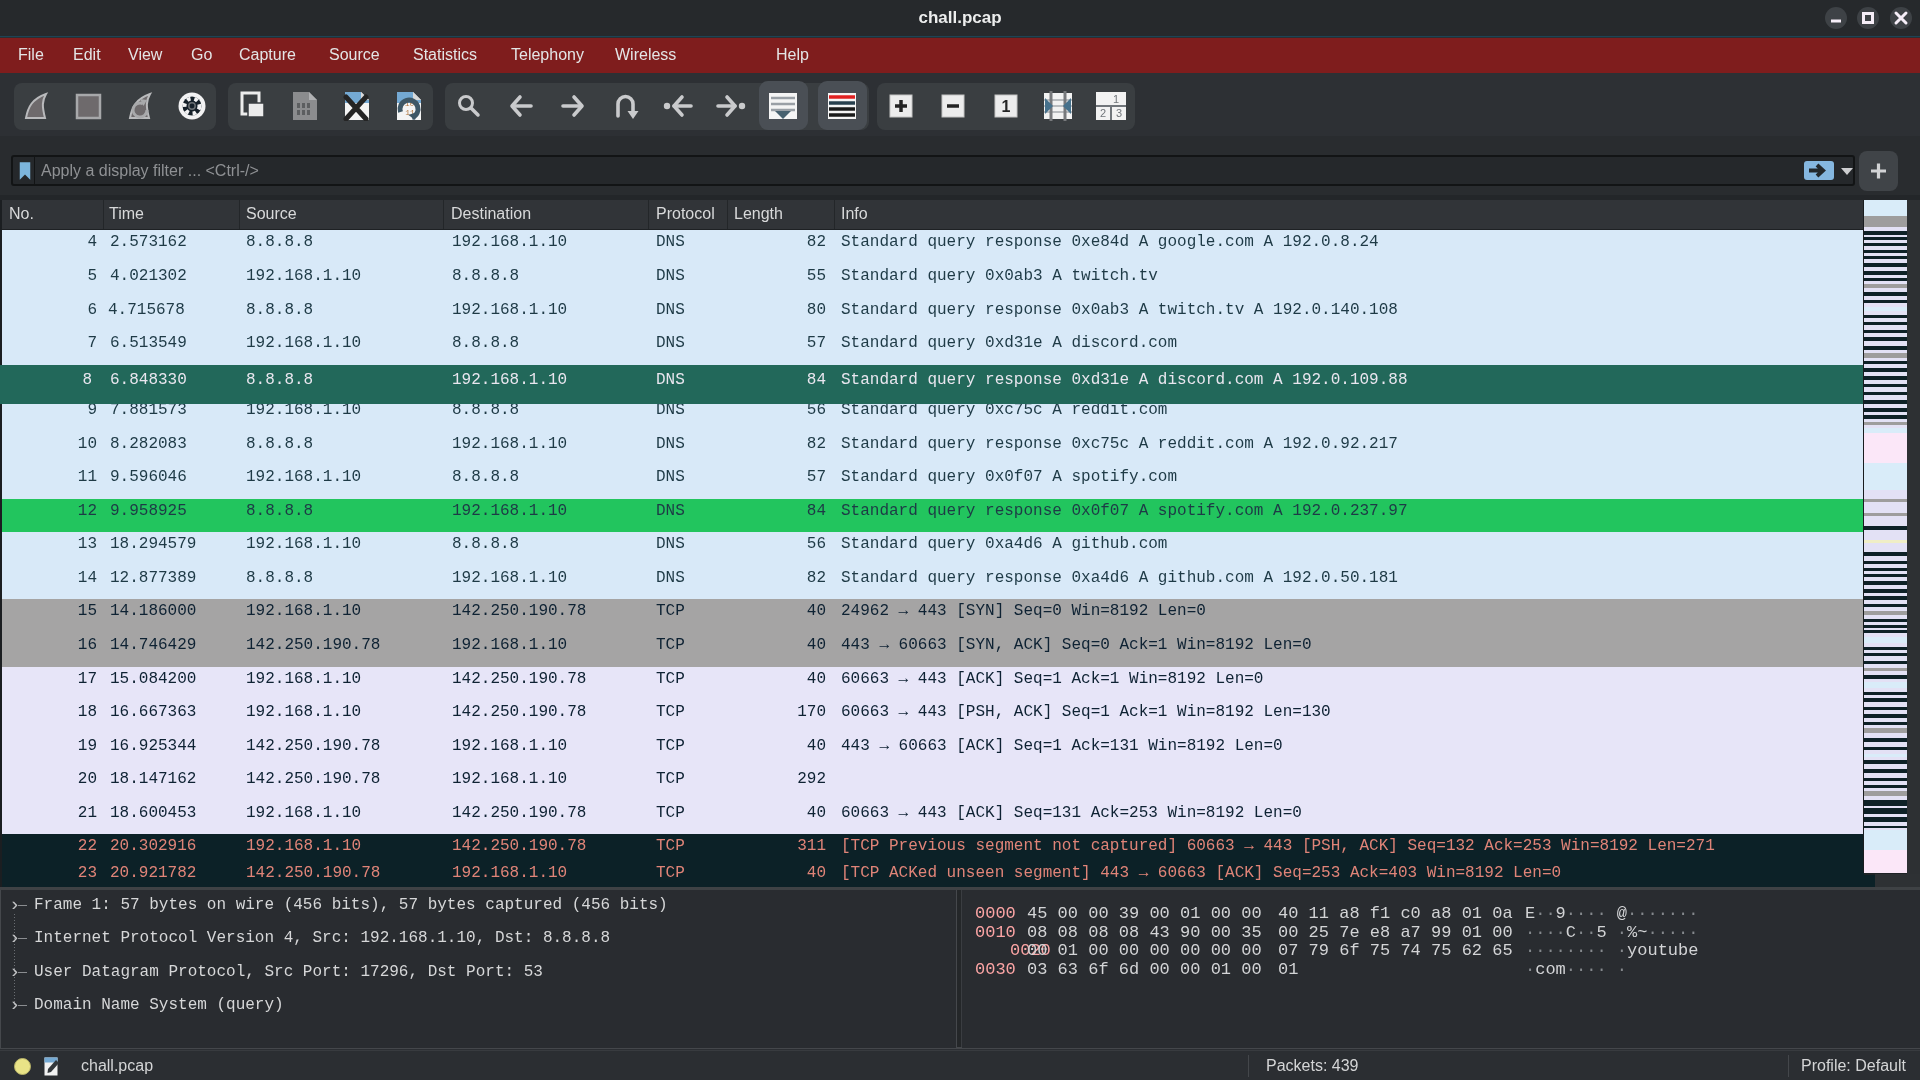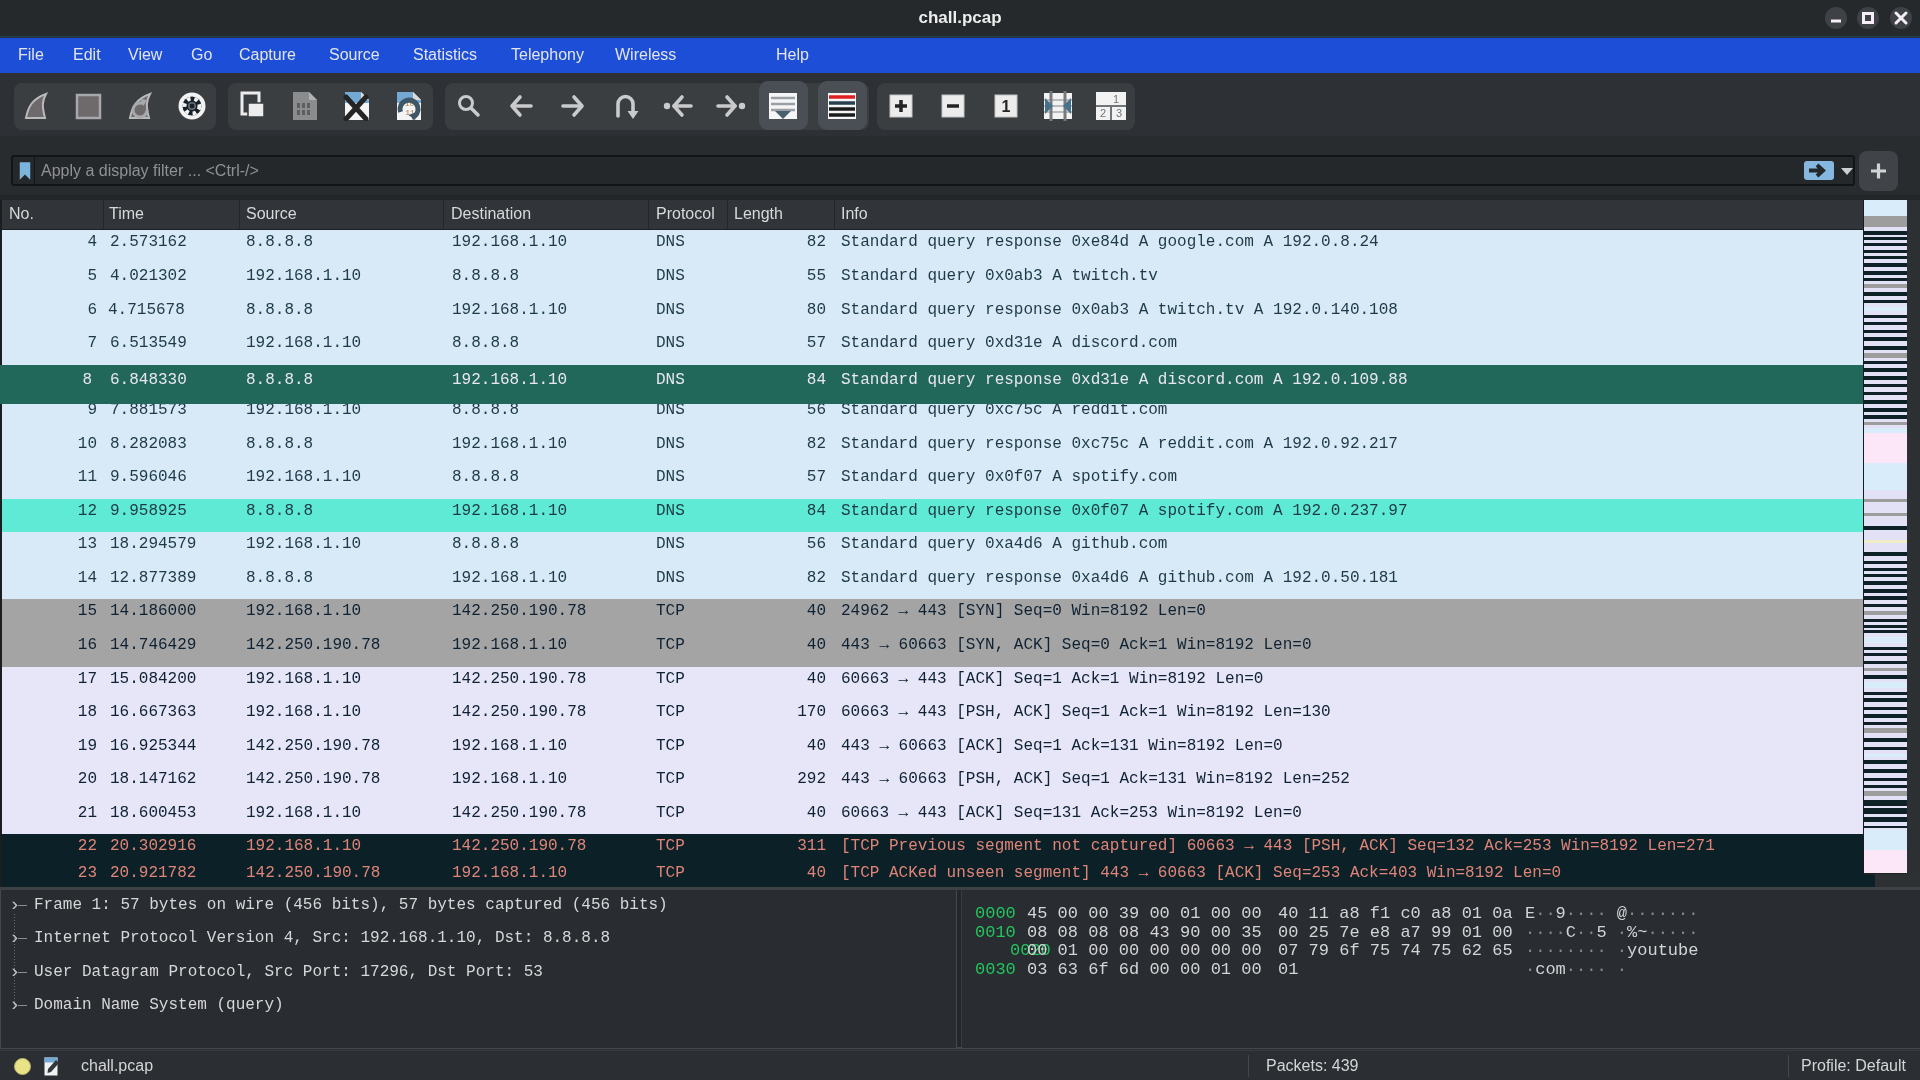--- a/index.html
+++ b/index.html
@@ -2,21 +2,21 @@
 <html><head><meta charset="utf-8">
 <style>
 * { margin:0; padding:0; box-sizing:border-box; }
 html,body { width:1920px; height:1080px; overflow:hidden; background:#2b2e32;
   font-family:"Liberation Sans", sans-serif; -webkit-font-smoothing:antialiased; }
 #titlebar { position:absolute; left:0; top:0; width:1920px; height:37px; background:#26292c;
   border-bottom:1px solid #1c4456; }
 #title { position:absolute; width:100%; text-align:center; top:8px; font-size:17px; font-weight:bold; color:#eceded; }
 .winbtn { position:absolute; top:7px; width:22px; height:22px; border-radius:11px; background:#3e4246; }
 .winbtn svg { position:absolute; left:0; top:0; }
-#menubar { position:absolute; left:0; top:38px; width:1920px; height:35px; background:#1d4ed8; }
+#menubar { position:absolute; left:0; top:38px; width:1920px; height:35px; background:#7f1d1d; }
 #menubar span { position:absolute; top:8px; font-size:16px; color:#e4e5e6; }
 #toolbar { position:absolute; left:0; top:73px; width:1920px; height:63px; background:#2d3034; }
 .tgroup { position:absolute; top:10px; height:47px; background:#3a3e41; border-radius:8px; }
 .pressed { position:absolute; top:8px; height:49px; background:#4a4f55; border-radius:9px; }
 #filterbar { position:absolute; left:0; top:136px; width:1920px; height:59px; background:#292c2f; }
 #hdrgap { position:absolute; left:0; top:195px; width:1920px; height:5px; background:#232629; }
 #finput { position:absolute; left:11px; top:19px; width:1844px; height:31px; background:#25282b;
   border:2px solid #121415; border-radius:3px; }
 #fbook { position:absolute; left:0px; top:0px; width:22px; height:27px; border-right:1px solid #121415; }
 #fph { position:absolute; left:28px; top:5px; font-size:16px; color:#8f9194; }
@@ -40,21 +40,21 @@
   border-left:1px solid #45484c; }
 #bsep2 { position:absolute; left:0; top:1047px; width:1920px; height:2px; background:#44474b; }
 .dline { position:absolute; left:0; font-family:"Liberation Mono", monospace; font-size:16px; color:#d6d7d8; height:20px; }
 .dline .chev { position:absolute; left:8px; top:-2px; color:#c2c3c5; font-size:19px; }
 .dline .dash { position:absolute; left:17px; top:9px; width:9px; height:1px; background:#8a8d90; }
 .dline { padding-left:33px; white-space:pre; }
 #vdiv { position:absolute; left:956px; top:890px; width:6px; height:157px; background:#242729; border-left:1px solid #45484c; border-right:1px solid #3a3d41; }
 #hexpane { position:absolute; left:962px; top:890px; width:958px; height:158px; background:#292c30; }
 .hline { position:absolute; font-family:"Liberation Mono", monospace; font-size:17px; color:#d3d4d6; }
 .hline span { position:absolute; white-space:pre; }
-.hline .hoff { color:#22c55e; }
+.hline .hoff { color:#fca5a5; }
 .hline i { font-style:normal; color:#85898d; }
 #statusbar { position:absolute; left:0; top:1050px; width:1920px; height:30px; background:#2b2e32;
   border-top:1px solid #383b3f; }
 #statusbar .stx { position:absolute; top:6px; font-size:16px; color:#d4d5d6; }
 .ssep { position:absolute; top:4px; width:1px; height:22px; background:#44474b; }
 </style></head>
 <body>
 <div id="titlebar">
   <div id="title">chall.pcap</div>
   <div class="winbtn" style="left:1825px;">
@@ -324,21 +324,21 @@
     </div>
 <div class="prow" style="top:465px;height:34px;background:#d8e9f8;color:#1e3a46;">
       <span class="cno" style="right:1779px;">11</span>
       <span style="left:110px;">9.596046</span>
       <span style="left:246px;">192.168.1.10</span>
       <span style="left:452px;">8.8.8.8</span>
       <span style="left:656px;">DNS</span>
       <span class="cno" style="right:1050px;">57</span>
       <span style="left:841px;">Standard query 0x0f07 A spotify.com</span>
     </div>
-<div class="prow" style="top:499px;height:33px;background:#5eead4;color:#1e3a46;">
+<div class="prow" style="top:499px;height:33px;background:#22c55e;color:#1e3a46;">
       <span class="cno" style="right:1779px;">12</span>
       <span style="left:110px;">9.958925</span>
       <span style="left:246px;">8.8.8.8</span>
       <span style="left:452px;">192.168.1.10</span>
       <span style="left:656px;">DNS</span>
       <span class="cno" style="right:1050px;">84</span>
       <span style="left:841px;">Standard query response 0x0f07 A spotify.com A 192.0.237.97</span>
     </div>
 <div class="prow" style="top:532px;height:34px;background:#d8e9f8;color:#1e3a46;">
       <span class="cno" style="right:1779px;">13</span>
@@ -403,21 +403,20 @@
       <span class="cno" style="right:1050px;">40</span>
       <span style="left:841px;">443 → 60663 [ACK] Seq=1 Ack=131 Win=8192 Len=0</span>
     </div>
 <div class="prow" style="top:767px;height:34px;background:#e7e5f8;color:#0e2233;">
       <span class="cno" style="right:1779px;">20</span>
       <span style="left:110px;">18.147162</span>
       <span style="left:246px;">142.250.190.78</span>
       <span style="left:452px;">192.168.1.10</span>
       <span style="left:656px;">TCP</span>
       <span class="cno" style="right:1050px;">292</span>
-      <span style="left:841px;">443 → 60663 [PSH, ACK] Seq=1 Ack=131 Win=8192 Len=252</span>
     </div>
 <div class="prow" style="top:801px;height:33px;background:#e7e5f8;color:#0e2233;">
       <span class="cno" style="right:1779px;">21</span>
       <span style="left:110px;">18.600453</span>
       <span style="left:246px;">192.168.1.10</span>
       <span style="left:452px;">142.250.190.78</span>
       <span style="left:656px;">TCP</span>
       <span class="cno" style="right:1050px;">40</span>
       <span style="left:841px;">60663 → 443 [ACK] Seq=131 Ack=253 Win=8192 Len=0</span>
     </div>

